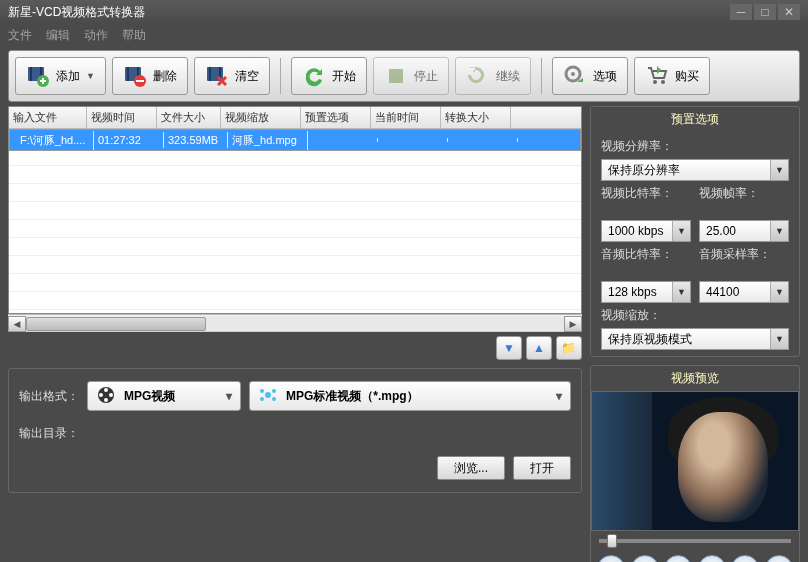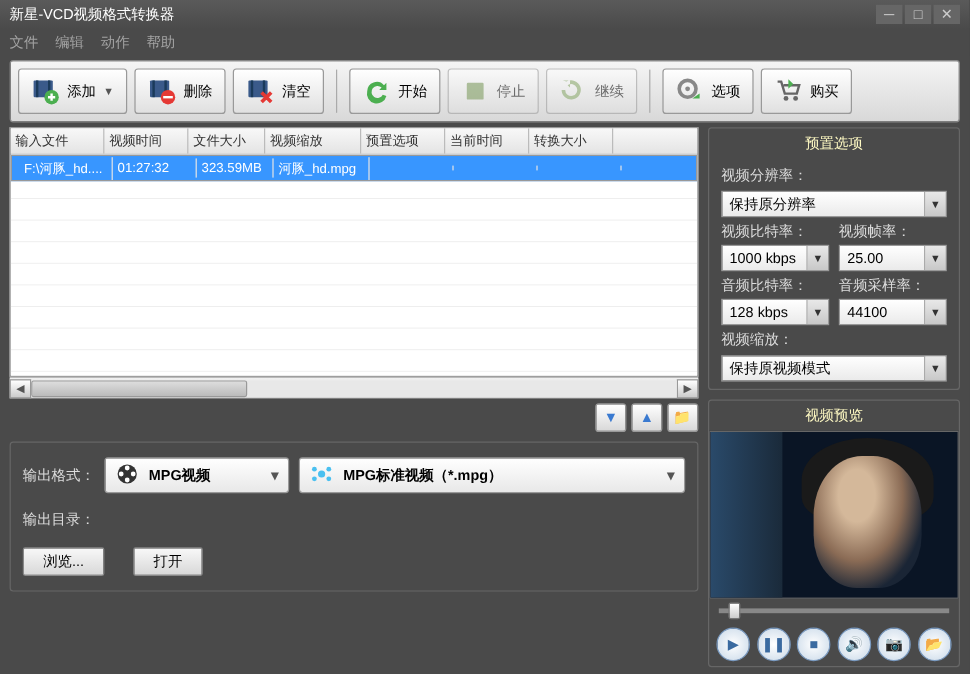--- a/index.html
+++ b/index.html
@@ -30,26 +30,26 @@
 .sbtn{width:18px;height:16px;background:linear-gradient(#fff,#ccc);border:1px solid #999;display:flex;align-items:center;justify-content:center;font-size:9px;color:#555}
 .track{flex:1;height:14px;background:#e8e8e8;position:relative}
 .thumb{position:absolute;left:0;top:0;height:14px;width:180px;background:linear-gradient(#ddd,#bbb);border:1px solid #999;border-radius:2px}
 .rowbtns{display:flex;justify-content:flex-end;gap:4px;margin-top:4px}
 .iconbtn{width:26px;height:24px;background:linear-gradient(#fff,#d8d8d8);border:1px solid #999;border-radius:3px;display:flex;align-items:center;justify-content:center;cursor:pointer}
 .outpanel{border:1px solid #666;border-radius:3px;padding:12px 10px;background:#4a4a4a;display:flex;flex-direction:column;gap:14px}
 .frow{display:flex;align-items:center;gap:8px;color:#ddd}
 .dd{height:30px;background:linear-gradient(#fff,#e8e8e8);border:1px solid #999;border-radius:3px;display:flex;align-items:center;padding:0 8px;gap:8px;color:#000;font-weight:bold}
 .ddarrow{margin-left:auto;color:#555}
 .textin{flex:1;height:22px;background:#fff;border:1px solid #999;padding:2px 6px;color:#000}
-.btnrow{display:flex;justify-content:flex-start;gap:24px}
+.btnrow{display:flex;justify-content:flex-end;gap:8px}
 .btn{height:24px;padding:0 16px;background:linear-gradient(#f8f8f8,#d8d8d8);border:1px solid #888;border-radius:2px;cursor:pointer;display:flex;align-items:center}
 .rtitle{color:#fef9c3;text-align:center;padding:4px 0;font-size:12px}
 .opts{padding:6px 10px;display:flex;flex-direction:column;gap:4px;color:#ddd}
 .optrow{display:flex;gap:8px}
-.optcol{flex:1;display:flex;flex-direction:column;gap:2px}
+.optcol{flex:1;display:flex;flex-direction:column;gap:18px}
 .sel{height:22px;background:linear-gradient(#fff,#eaeaea);border:1px solid #999;display:flex;align-items:center;padding:0 6px;color:#000;font-size:11px;position:relative}
 .selarr{position:absolute;right:0;top:0;bottom:0;width:18px;background:linear-gradient(#e8e8e8,#c8c8c8);border-left:1px solid #aaa;display:flex;align-items:center;justify-content:center;color:#333;font-size:9px}
 .preview{height:140px;background:#0a1525;border:1px solid #666;position:relative;overflow:hidden}
 .face{position:absolute;right:30px;top:20px;width:90px;height:110px;background:radial-gradient(ellipse at 40% 30%,#d4b89a 20%,#8a6b55 50%,#1a2535 75%);border-radius:45% 45% 40% 40%}
 .hair{position:absolute;right:20px;top:5px;width:110px;height:70px;background:#1a1a1a;border-radius:50% 50% 30% 30%}
 .bg1{position:absolute;left:0;top:0;width:60px;height:140px;background:linear-gradient(90deg,#2a4a6a,#1a2a3a)}
 .slider{height:20px;display:flex;align-items:center;padding:0 8px}
 .strack{flex:1;height:4px;background:#888;position:relative}
 .sthumb{position:absolute;left:8px;top:-5px;width:10px;height:14px;background:linear-gradient(#fff,#ccc);border:1px solid #777;border-radius:2px}
 .playbtns{display:flex;gap:4px;padding:4px 6px;justify-content:space-between}

